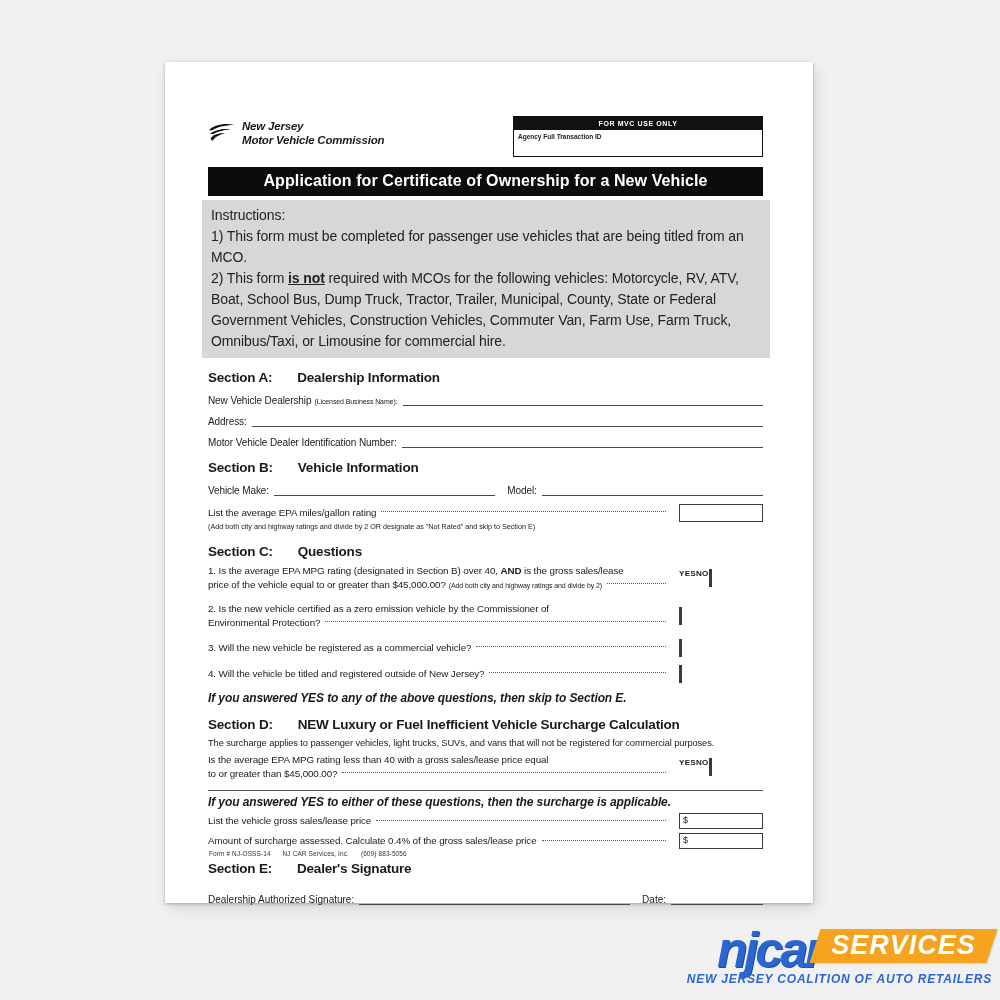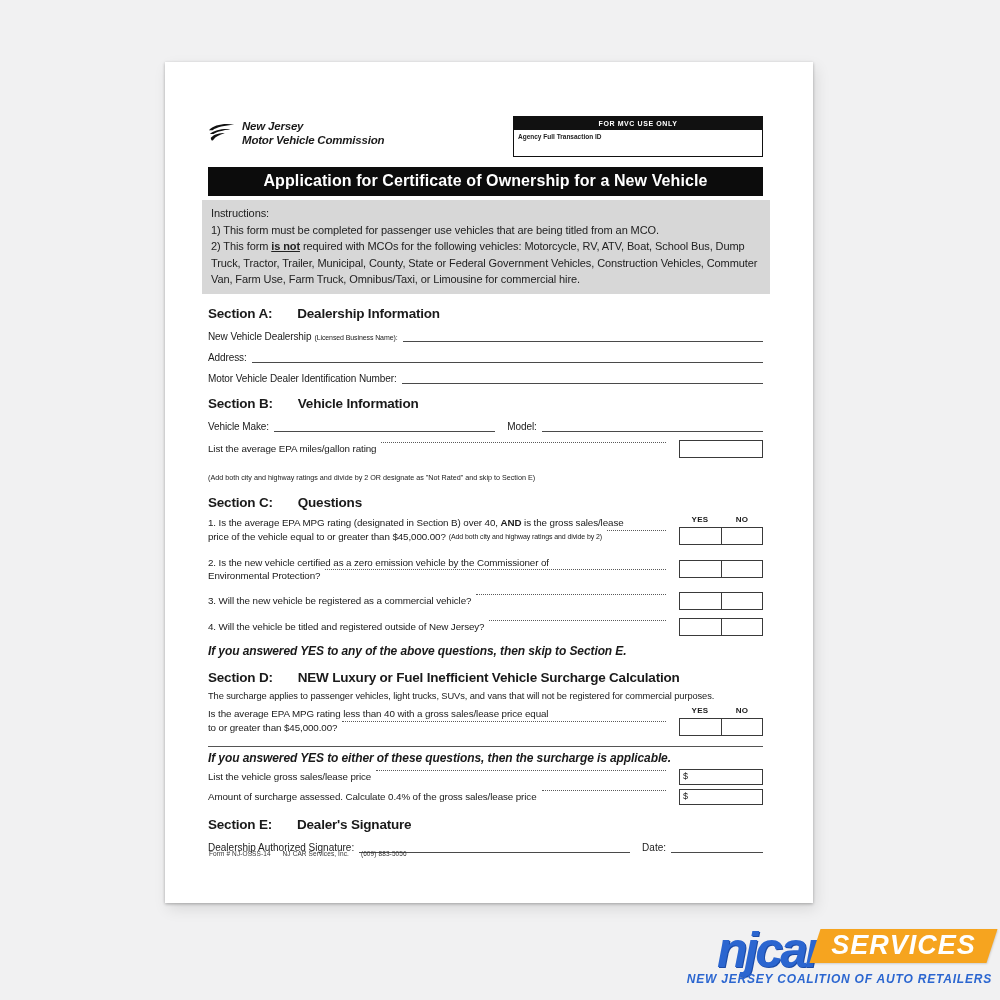--- a/index.html
+++ b/index.html
@@ -27,49 +27,49 @@
   .mvc-box-hdr { background:#111; color:#fff; font-size:7px; font-weight:bold; text-align:center; padding:3px 0; letter-spacing:0.6px; }
   .mvc-box-body { height:26px; padding:3px 4px; font-size:6.5px; font-weight:bold; color:#222; }
   
   .title-bar {
     margin-top:9px; background:#0c0c0c; color:#fff; text-align:center;
     font-weight:bold; font-size:16px; padding:5px 0 6px; letter-spacing:0.1px;
   }
   
   .instructions {
     margin:4px -7px 0 -6px; background:#d7d7d7; color:#222;
-    font-size:11px; line-height:1.5; padding:5px 9px 6px; letter-spacing:-0.1px;
+    font-size:14px; line-height:1.5; padding:5px 9px 6px; letter-spacing:-0.1px;
   }
   .instructions .emph { font-weight:bold; text-decoration:underline; }
   
   .section-heading { font-weight:bold; font-size:13.5px; margin-top:12px; letter-spacing:-0.2px; }
   .section-heading .sh-title { margin-left:25px; }
   .form-line { display:flex; align-items:flex-end; font-size:10px; margin-top:8px; letter-spacing:-0.1px; }
   .form-line .lbl { white-space:nowrap; }
   .sub { font-size:7px; align-self:flex-end; margin-left:3px; padding-bottom:1px; white-space:nowrap; }
   .fill { flex:1; border-bottom:1px solid #4a4a4a; height:13px; margin-left:5px; }
   .fill.fixed { flex:none; }
   .leader { flex:1; border-bottom:1.4px dotted #5a5a5a; margin:0 3px 2px 5px; min-width:20px; }
-  .lead-row { display:flex; align-items:flex-start; }
+  .lead-row { display:flex; align-items:center; }
   
   .q-row { display:flex; align-items:center; }
   .q-text { flex:1; font-size:9.8px; line-height:1.4; letter-spacing:-0.1px; }
-  .yn-col { width:84px; margin-left:10px; flex:none; display:flex; flex-direction:column; align-items:stretch; }
+  .yn-col { width:84px; margin-left:10px; flex:none; display:flex; flex-direction:row; align-items:stretch; }
   .yn-header { display:flex; font-size:8px; font-weight:bold; margin-bottom:3px; letter-spacing:0.3px; }
   .yn-header span { flex:1; text-align:center; }
   .yn-box { display:flex; height:18px; border:1.3px solid #3a3a3a; background:#fff; }
   .yn-cell { flex:1; }
   .yn-cell.yes { border-right:1.3px solid #3a3a3a; }
   .money-box { width:84px; height:16px; border:1.3px solid #3a3a3a; margin-left:10px; flex:none; font-size:9px; padding:1px 3px; background:#fff; }
   .epa-box { width:84px; height:18px; border:1.3px solid #3a3a3a; margin-left:10px; flex:none; background:#fff; }
   .note-italic { font-weight:bold; font-style:italic; font-size:12px; margin-top:8px; letter-spacing:-0.1px; }
   .intro-text { font-size:9.3px; margin-top:6px; letter-spacing:-0.1px; }
   .rule { border-top:1px solid #555; margin-top:10px; }
   
-  .sig-row { display:flex; align-items:flex-end; font-size:10px; margin-top:8px;text-align:right; }
+  .sig-row { display:flex; align-items:flex-end; font-size:10px; margin-top:16px;text-align:right; }
   .sig-row .date-lbl { margin-left:12px; }
   
   .paper-footer { position:absolute; left:44px; bottom:46px; font-size:6.5px; color:#333; letter-spacing:0.1px; }
   .paper-footer span { margin-right:10px; }
   
   .brand { position:absolute; right:8px; bottom:14px; }
   .brand-top { display:flex; align-items:center; justify-content:flex-end; }
   .brand-njcar {
     font-size:50px; font-weight:bold; font-style:italic;
     color:#2b66d0; letter-spacing:-3px; line-height:0.85;
@@ -151,21 +151,21 @@
   </div>
   <div class="q-row" style="margin-top:8px;">
     <div class="q-text">
       <div class="lead-row">
         <span>List the average EPA miles/gallon rating</span>
         <span class="leader"></span>
       </div>
     </div>
     <div class="epa-box"></div>
   </div>
-  <div class="sub" style="margin-left:0; font-size:7.2px; margin-top:15px;">(Add both city and highway ratings and divide by 2 OR designate as "Not Rated" and skip to Section E)</div>
+  <div class="sub" style="margin-left:0; font-size:7.2px; margin-top:0;">(Add both city and highway ratings and divide by 2 OR designate as "Not Rated" and skip to Section E)</div>
 
   <div class="section-heading">
     <span>Section C:</span><span class="sh-title">Questions</span>
   </div>
 
   <div class="q-row" style="margin-top:5px;">
     <div class="q-text">
       <div><span>1. Is the average EPA MPG rating (designated in Section B) over 40, </span><b>AND</b><span> is the gross sales/lease</span></div>
       <div class="lead-row">
         <span>price of the vehicle equal to or greater than $45,000.00?</span>

